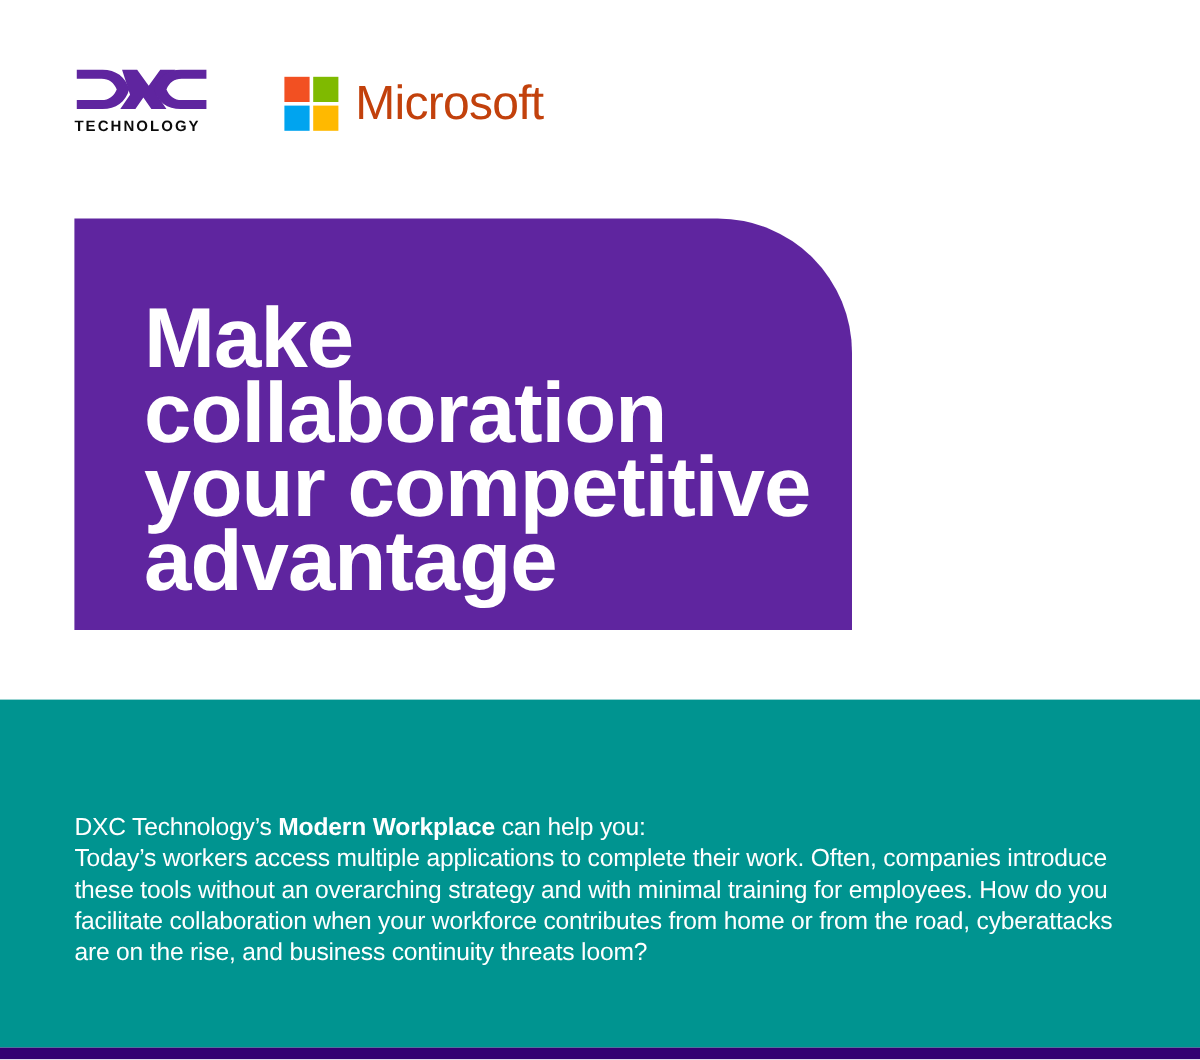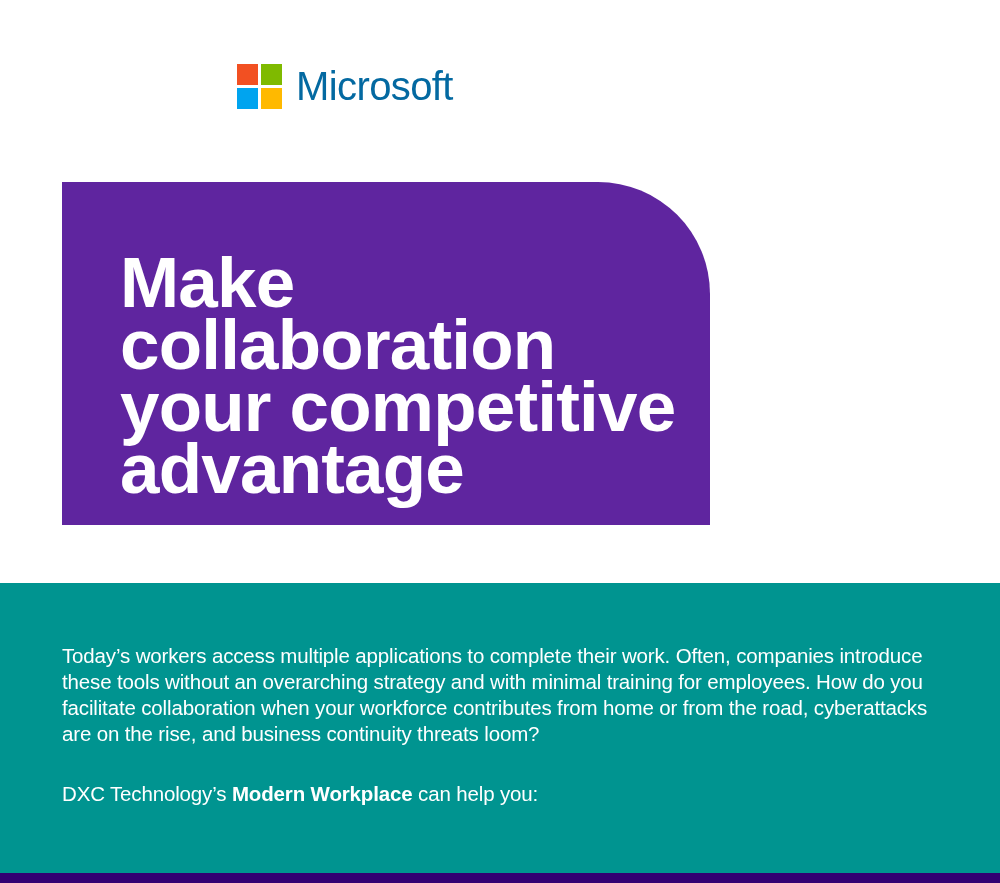--- a/index.html
+++ b/index.html
@@ -77,21 +77,21 @@
   }
 
   .ms-sq { display: block; width: 100%; height: 100%; }
 
   #ms-name {
     margin-left: 14px;
     font-family: "Liberation Sans", sans-serif;
     font-weight: normal;
     font-size: 40px;
     line-height: 44px;
-    color: #0369a1;
+    color: #c2410c;
     letter-spacing: -0.6px;
     white-space: nowrap;
   }
 
   
   #hero-banner {
     position: absolute;
     left: 62px;
     top: 182px;
     width: 648px;
@@ -163,39 +163,52 @@
     background: #330072;
   }
 </style>
 </head>
 <body>
 
 <div id="page">
 
   <div id="logo-row">
 
+    <div id="dxc-logo">
+      <svg id="dxc-mark" viewBox="0 0 300 100" aria-hidden="true">
+        <g fill="#5F259F">
+
+          <path d="M4 6 H62 C92 6 114 22 122 50 C114 78 92 94 62 94 H4 V74 H60 C76 74 88 65 94 50 C88 35 76 26 60 26 H4 Z"></path>
+
+          <path d="M112 6 H146 L172 42 L198 6 H232 L190 62 L212 94 H178 L160 68 L142 94 H108 L130 62 Z" transform="translate(-6,0)"></path>
+
+          <path d="M296 6 H238 C208 6 186 22 178 50 C186 78 208 94 238 94 H296 V74 H240 C224 74 212 65 206 50 C212 35 224 26 240 26 H296 Z"></path>
+        </g>
+      </svg>
+      <div id="dxc-wordmark">TECHNOLOGY</div>
+    </div>
 
     <div id="ms-logo">
       <div id="ms-squares">
         <span class="ms-sq" style="background:#F25022"></span>
         <span class="ms-sq" style="background:#7FBA00"></span>
         <span class="ms-sq" style="background:#00A4EF"></span>
         <span class="ms-sq" style="background:#FFB900"></span>
       </div>
       <div id="ms-name">Microsoft</div>
     </div>
 
   </div>
 
   <div id="hero-banner">
     <h1 id="hero-headline">Make collaboration your competitive advantage</h1>
   </div>
 
   <div id="teal-section">
     <div id="teal-body">
+      <p id="cta-line"><span>DXC Technology’s </span><span class="bold">Modern Workplace</span><span> can help you:</span></p>
       <p id="intro-paragraph">Today’s workers access multiple applications to complete their work. Often, companies introduce these tools without an overarching strategy and with minimal training for employees. How do you facilitate collaboration when your workforce contributes from home or from the road, cyberattacks are on the rise, and business continuity threats loom?</p>
-      <p id="cta-line"><span>DXC Technology’s </span><span class="bold">Modern Workplace</span><span> can help you:</span></p>
     </div>
   </div>
 
   <div id="bottom-bar"></div>
 
 </div>
 
 </body></html>

